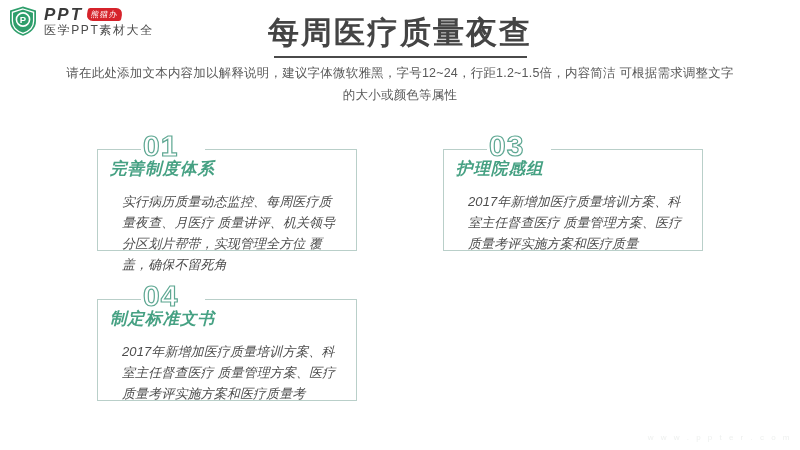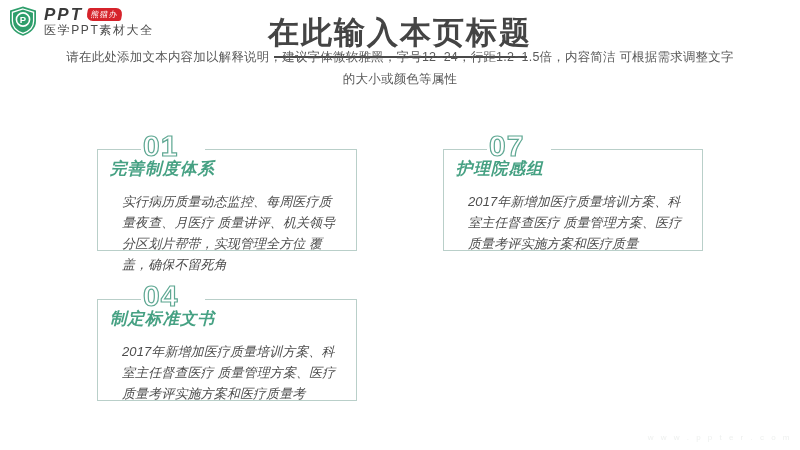--- a/index.html
+++ b/index.html
@@ -83,21 +83,21 @@
   .title-rule {
     position: absolute;
     top: 56px;
     left: 274px;
     width: 253px;
     height: 2px;
     background: #4a4a4a;
   }
   .page-subtitle {
     position: absolute;
-    top: 47px;
+    top: 63px;
     left: 60px;
     width: 680px;
     text-align: center;
     font-size: 12.5px;
     color: #595959;
     line-height: 1.75;
     letter-spacing: 0.2px;
   }
 
   
@@ -200,42 +200,42 @@
   </span>
   <span class="logo-text">
     <span class="logo-row1">
       <span class="logo-ppt">PPT</span>
       <span class="logo-badge">熊猫办</span>
     </span>
     <span class="logo-sub">医学PPT素材大全</span>
   </span>
 </div>
 
-<div class="page-title">在此输入本页标题</div>
+<div class="page-title">每周医疗质量夜查</div>
 <div class="title-rule"></div>
 <div class="page-subtitle">请在此处添加文本内容加以解释说明，建议字体微软雅黑，字号12~24，行距1.2~1.5倍，内容简洁
 可根据需求调整文字的大小或颜色等属性</div>
 
 <div class="cards">
 
   <div class="card">
     <div class="card-frame"></div>
     <div class="num-mask"></div>
     <div class="card-num">01</div>
     <div class="card-body">
       <p class="card-heading">完善制度体系</p>
       <p class="card-text">实行病历质量动态监控、每周医疗质量夜查、月医疗 质量讲评、机关领导分区划片帮带，实现管理全方位 覆盖，确保不留死角</p>
     </div>
   </div>
 
 
   <div class="card">
     <div class="card-frame"></div>
     <div class="num-mask"></div>
-    <div class="card-num">07</div>
+    <div class="card-num">03</div>
     <div class="card-body">
       <p class="card-heading">护理院感组</p>
       <p class="card-text">2017年新增加医疗质量培训方案、科室主任督查医疗 质量管理方案、医疗质量考评实施方案和医疗质量</p>
     </div>
   </div>
 
   <div class="card">
     <div class="card-frame"></div>
     <div class="num-mask"></div>
     <div class="card-num">04</div>

